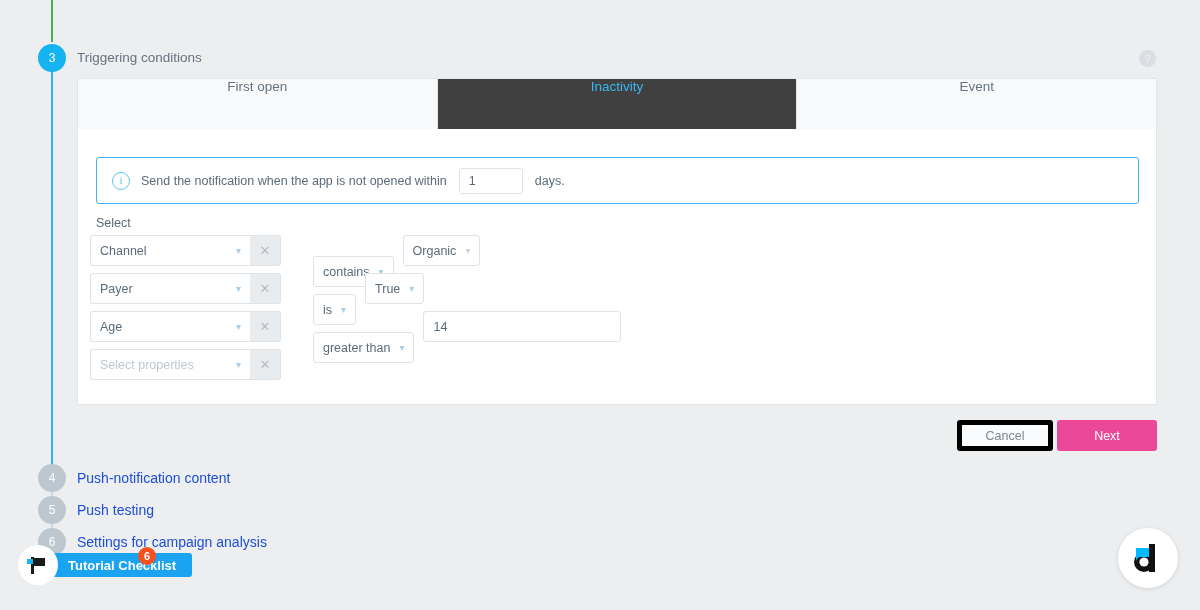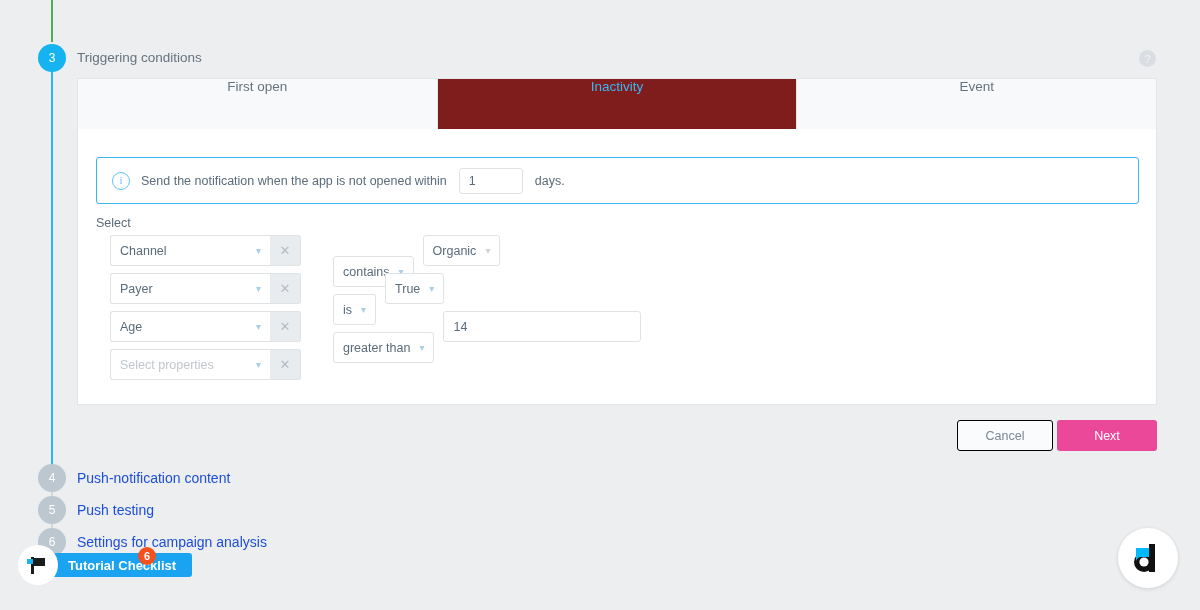--- a/index.html
+++ b/index.html
@@ -103,21 +103,21 @@
     align-items: flex-start;
     justify-content: center;
     font-size: 13.5px;
     box-sizing: border-box;
     background: #f8f9fa;
     border: 1px solid #e3e6e9;
     color: #66737f;
   }
   .tab + .tab { border-left: none; }
   .tab.active {
-    background: #7f1d1d;
+    background: #404040;
     color: #3ab6f2;
     border-bottom-color: #ffffff;
   }
 
   
   #main-card {
     position: absolute;
     left: 77px;
     top: 129px;
     width: 1080px;
@@ -182,21 +182,21 @@
   
   #filters-label {
     position: absolute;
     left: 18px;
     top: 87px;
     font-size: 12.5px;
     color: #5b6b7a;
   }
   #filter-rows {
     position: absolute;
-    left: 32px;
+    left: 12px;
     top: 106px;
   }
   .filter-row {
     display: flex;
     align-items: center;
     height: 31px;
     margin-bottom: 7px;
   }
   .prop-select {
     width: 160px;
@@ -286,21 +286,21 @@
   }
 
   
   #cancel-button {
     position: absolute;
     left: 957px;
     top: 420px;
     width: 96px;
     height: 31px;
     background: #fafbfc;
-    border: 1px solid #000000;
+    border: 5px solid #000000;
     border-radius: 3px;
     box-sizing: border-box;
     font-size: 12.5px;
     color: #7b8792;
     font-family: "Liberation Sans", sans-serif;
     cursor: pointer;
   }
   #next-button {
     position: absolute;
     left: 1057px;

